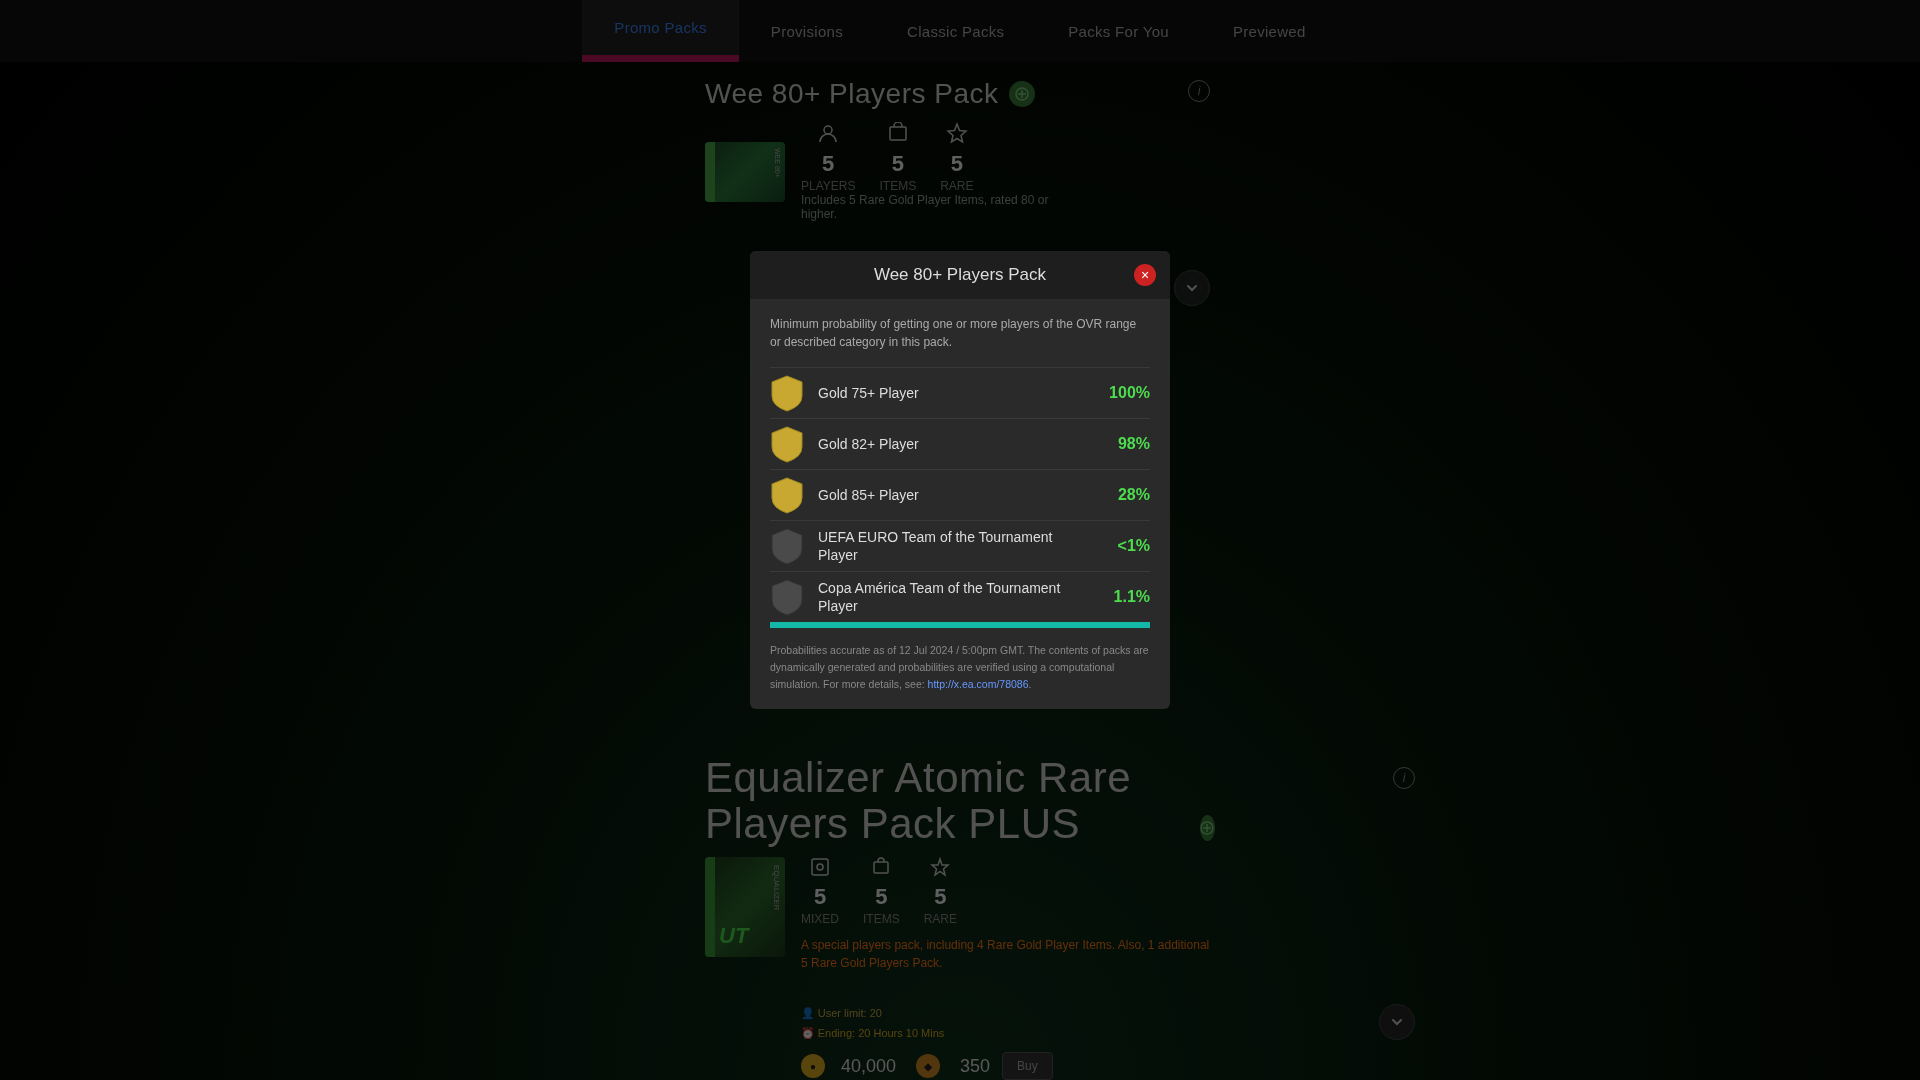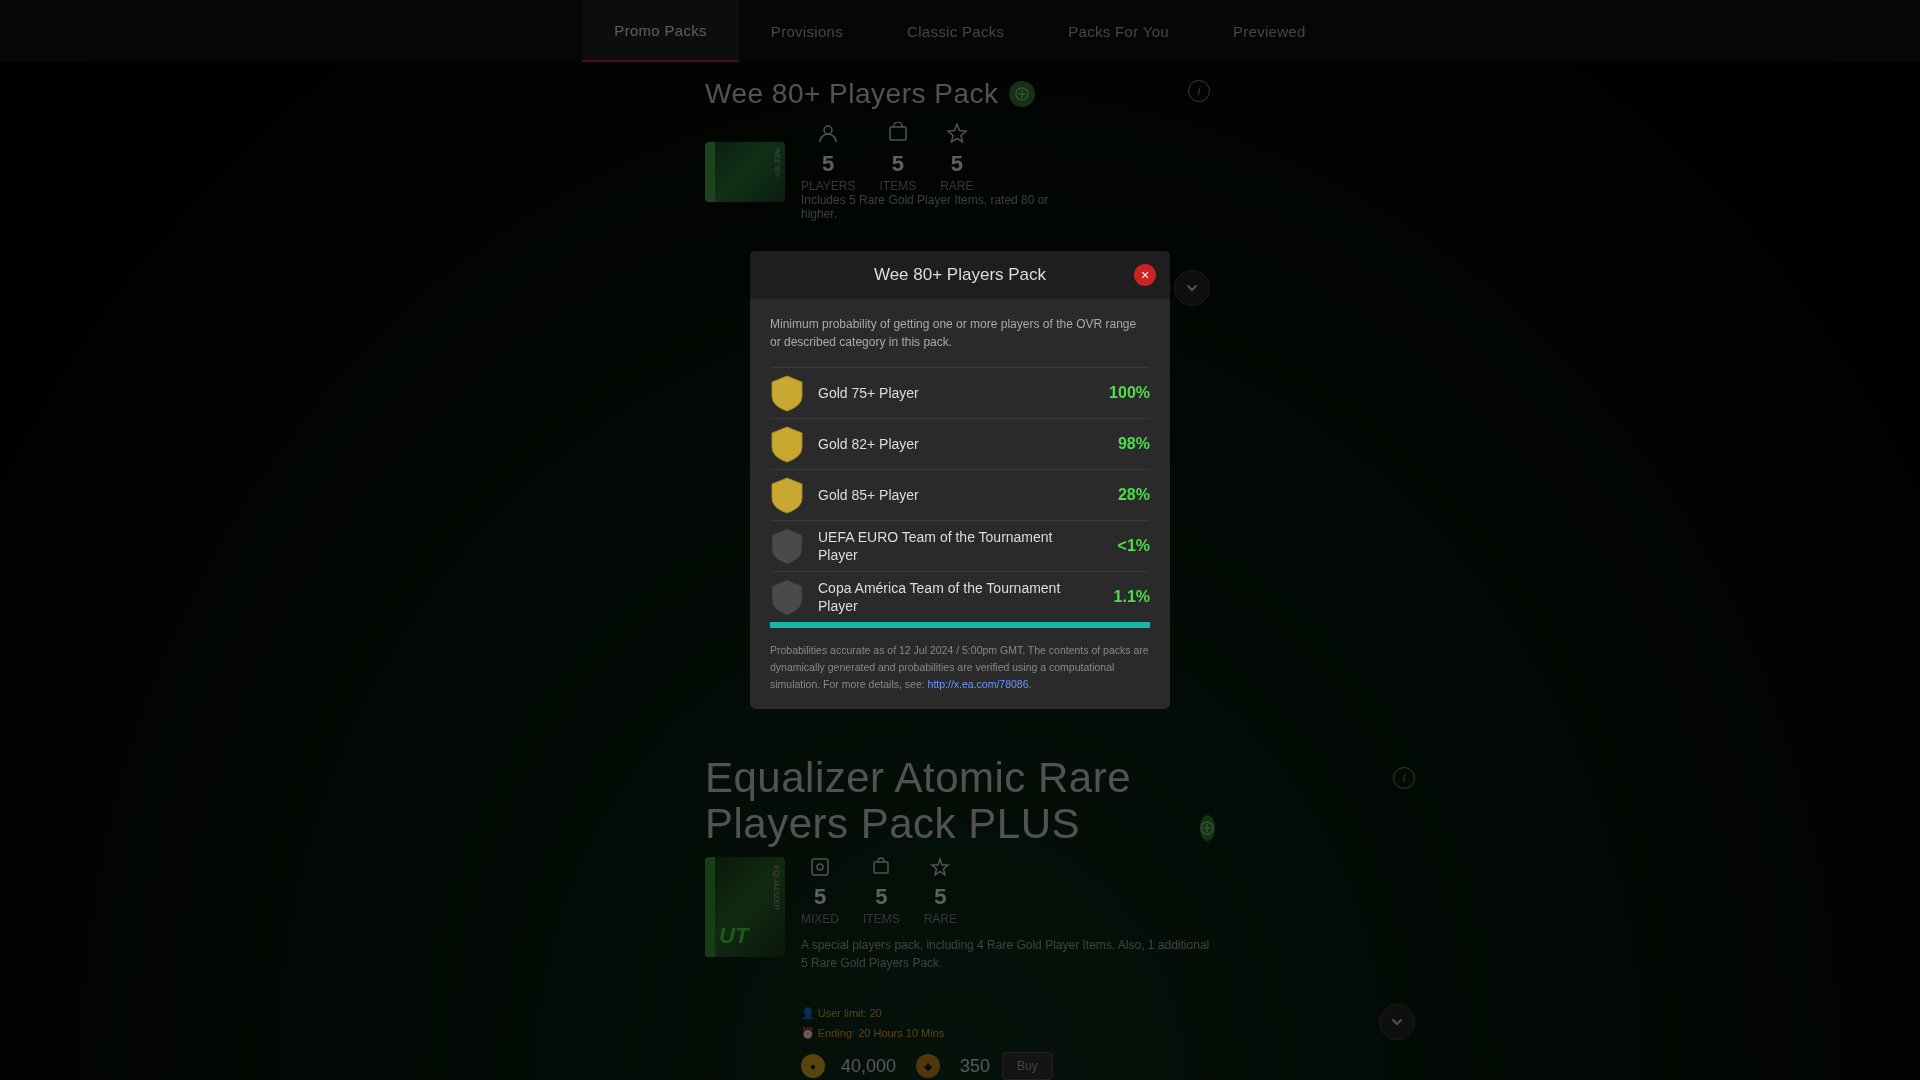--- a/index.html
+++ b/index.html
@@ -43,23 +43,23 @@
       cursor: pointer;
       font-size: 15px;
       color: #aaa;
       position: relative;
       background: transparent;
       border: none;
       font-family: Arial, sans-serif;
       letter-spacing: 0.3px;
     }
     .nav-tab.active {
-      color: #e5e5e5;
+      color: #3b82f6;
       background: #222;
-      border-bottom: 2px solid #be185d;
+      border-bottom: 7px solid #be185d;
     }
 
     
     .main-content {
       position: absolute;
       top: 62px;
       left: 0;
       right: 0;
       bottom: 0;
       display: flex;
@@ -329,21 +329,21 @@
     .second-pack-info {
       flex: 1;
     }
     .second-pack-stats {
       display: flex;
       gap: 24px;
       margin-bottom: 10px;
     }
     .second-pack-desc {
       font-size: 12px;
-      color: #a3a3a3;
+      color: #f97316;
       line-height: 1.5;
       margin-bottom: 8px;
     }
     .second-pack-meta {
       font-size: 11px;
       color: #aaa;
       line-height: 1.8;
       margin-top: 32px;
     }
     .second-pack-meta .user-limit {

